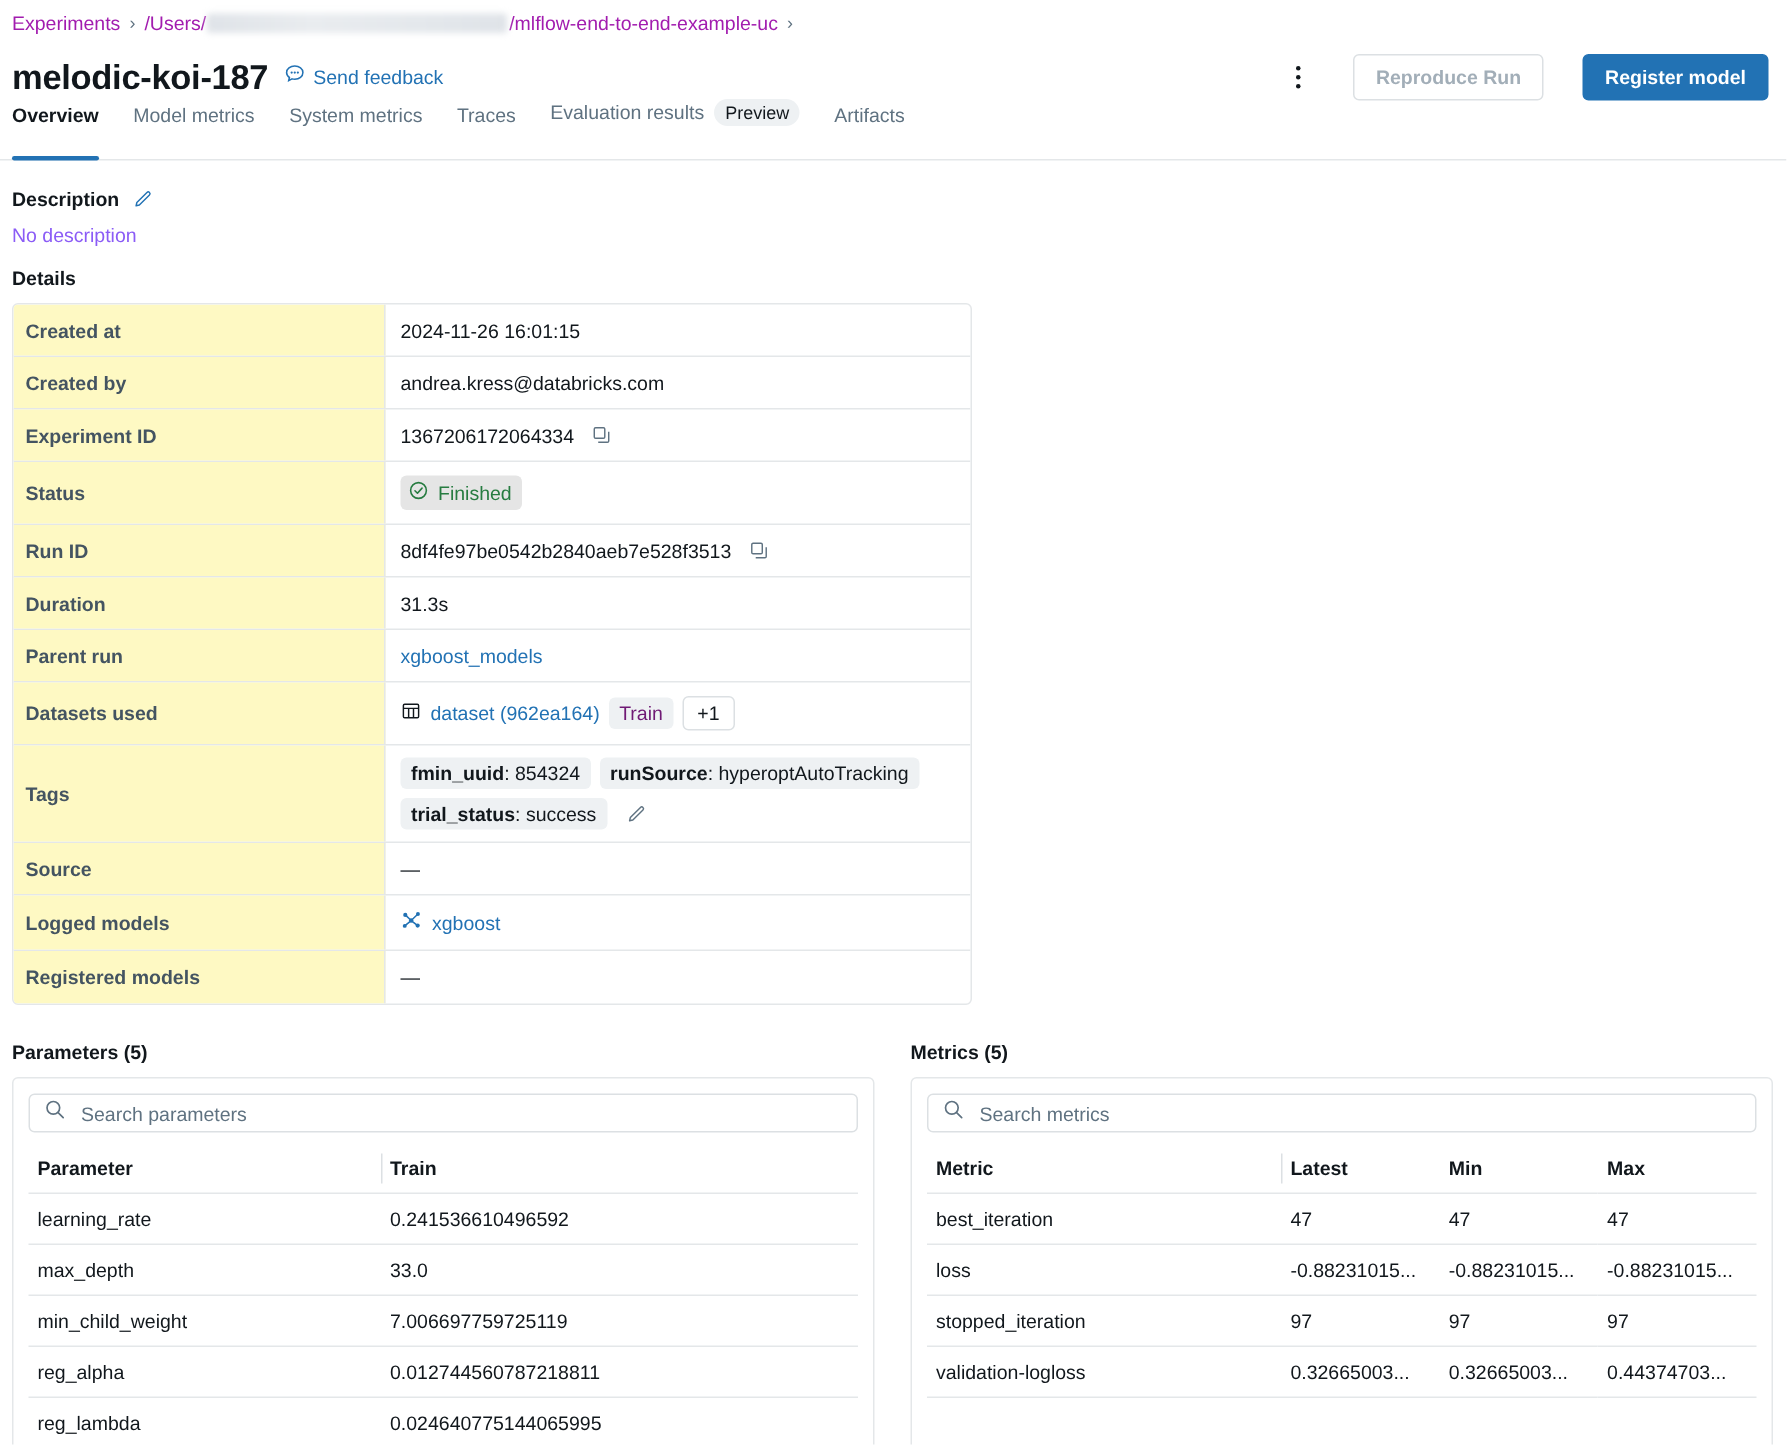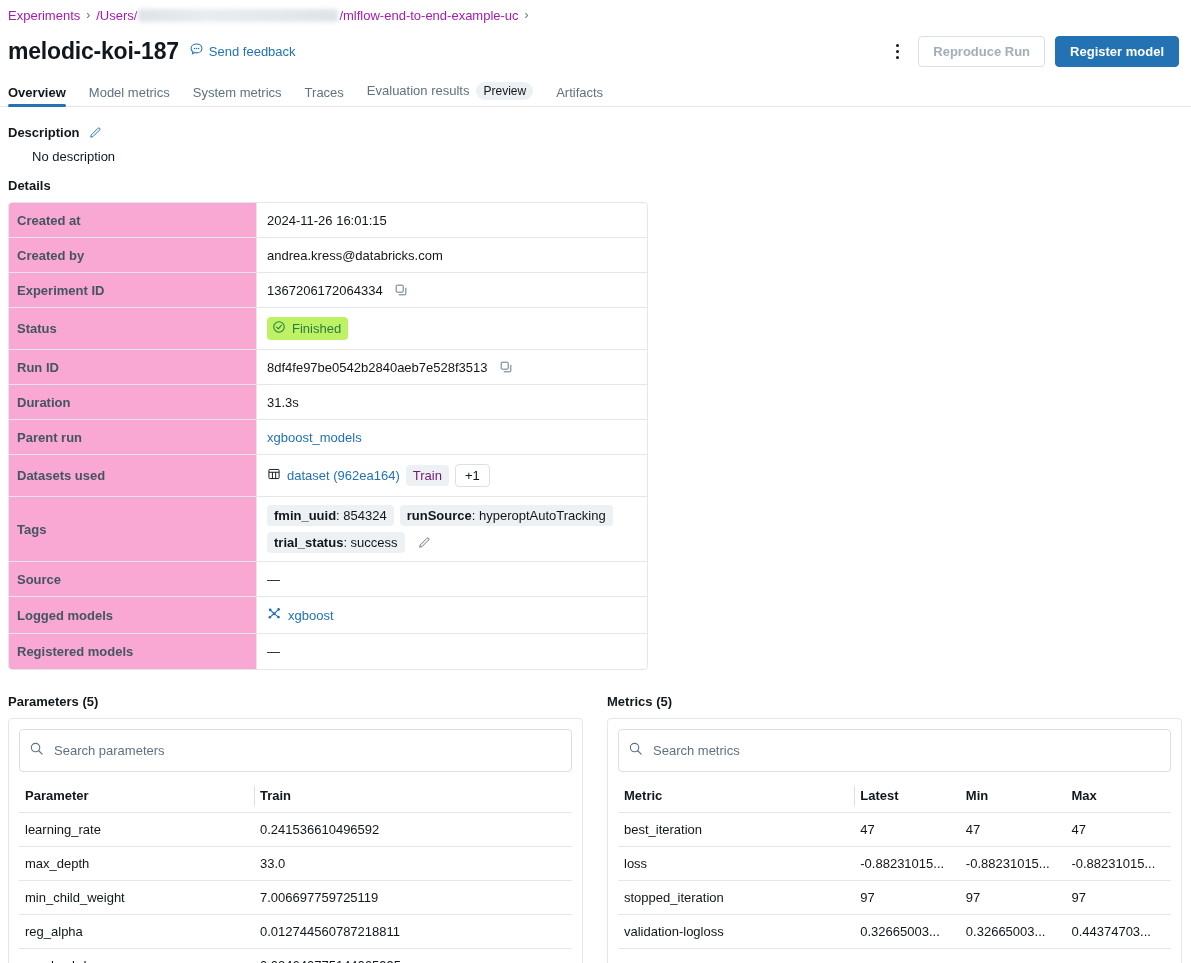--- a/index.html
+++ b/index.html
@@ -47,21 +47,21 @@
     letter-spacing: -0.2px;
     color: #11171C;
     margin-right: 10px;
   }
   .feedback {
     display: inline-flex; align-items: center; gap: 5px;
     color: #2272B4; font-size: 13px; cursor: pointer; justify-content: space-between;
   }
   .title-actions {
     margin-left: auto;
-    display: flex; align-items: center; gap: 10px;
+    display: flex; align-items: center; gap: 26px;
   }
   .kebab {
     width: 22px; height: 26px;
     display: flex; flex-direction: column;
     align-items: center; justify-content: center; gap: 3px;
     cursor: pointer;
   }
   .kebab i { width: 3px; height: 3px; border-radius: 50%; background: #11171C; display:block; }
   .btn {
     height: 31px; border-radius: 4px;
@@ -87,21 +87,21 @@
     gap: 23px;
     padding: 0 8px;
     margin-top: 10px;
     border-bottom: 1px solid #E4E7E9;
     height: 27px;
   }
   .tab {
     position: relative;
     font-size: 13px;
     color: #5F7281;
-    padding-bottom: 6px;
+    padding-bottom: 22px;
     cursor: pointer;
     display: inline-flex; align-items: center; gap: 7px;
     white-space: nowrap;
   }
   .tab.active { color: #11171C; font-weight: bold; }
   .tab.active::after {
     content: "";
     position: absolute; left: 0; right: 0; bottom: -1px;
     height: 3px; background: #2272B4; border-radius: 2px;
   }
@@ -114,59 +114,59 @@
     padding: 2px 7px;
     line-height: 1.2;
   }
 
   
   .section-label {
     font-size: 13px; font-weight: bold; color: #11171C;
   }
   #description-block { padding: 18px 8px 0 8px; }
   .desc-head { display: flex; align-items: flex-end; gap: 8px; }
-  .desc-body { font-size: 13px; color: #0f172a; margin-top: 9px; margin-left: 24px; }
+  .desc-body { font-size: 13px; color: #8b5cf6; margin-top: 9px; }
 
   .pencil { cursor: pointer; display: inline-flex; }
 
   #details-block { padding: 14px 8px 0 8px; }
   .details-table {
     margin-top: 9px;
     width: 640px;
     border: 1px solid #E4E7E9;
     border-radius: 4px;
     overflow: hidden;
     font-size: 13px;
   }
   .dt-row { display: flex; border-bottom: 1px solid #E4E7E9; min-height: 35px; }
   .dt-row:last-child { border-bottom: none; }
   .dt-key {
     width: 248px; flex: 0 0 248px;
-    background: #f9a8d4;
+    background: #fef9c3;
     border-right: 1px solid #E4E7E9;
     font-weight: bold;
     color: #445461;
     padding: 9px 10px 9px 8px;
     display: flex; align-items: center;
   }
   .dt-val {
     flex: 1;
     padding: 9px 10px;
     display: flex; align-items: center;
     flex-wrap: wrap;
     gap: 6px;
     color: #11171C;
   }
   .dt-val.tall { padding-top: 8px; padding-bottom: 8px; }
   .link { color: #2272B4; cursor: pointer; }
   .copy-icon { cursor: pointer; display: inline-flex; margin-left: 5px; }
 
   .status-badge {
     display: inline-flex; align-items: center; gap: 6px;
-    background: #bef264;
+    background: #e5e5e5;
     color: #277C41;
     border-radius: 4px;
     padding: 3px 7px 3px 5px;
     font-size: 13px;
   }
 
   .chip-gray {
     background: #EEF1F3;
     color: #701a75;
     border-radius: 4px;
@@ -204,21 +204,21 @@
     border: 1px solid #E4E7E9;
     border-radius: 4px;
     padding: 10px 10px 0 10px;
     height: 250px;
     overflow: hidden;
   }
   .search-box {
     display: flex; align-items: center; gap: 8px;
     border: 1px solid #DCE0E3;
     border-radius: 4px;
-    height: 43px;
+    height: 26px;
     padding: 0 9px;
     background: #fff;
   }
   .search-box input {
     border: none; outline: none;
     font-size: 13px;
     font-family: "Liberation Sans", sans-serif;
     color: #11171C;
     background: transparent;
     width: 100%;

